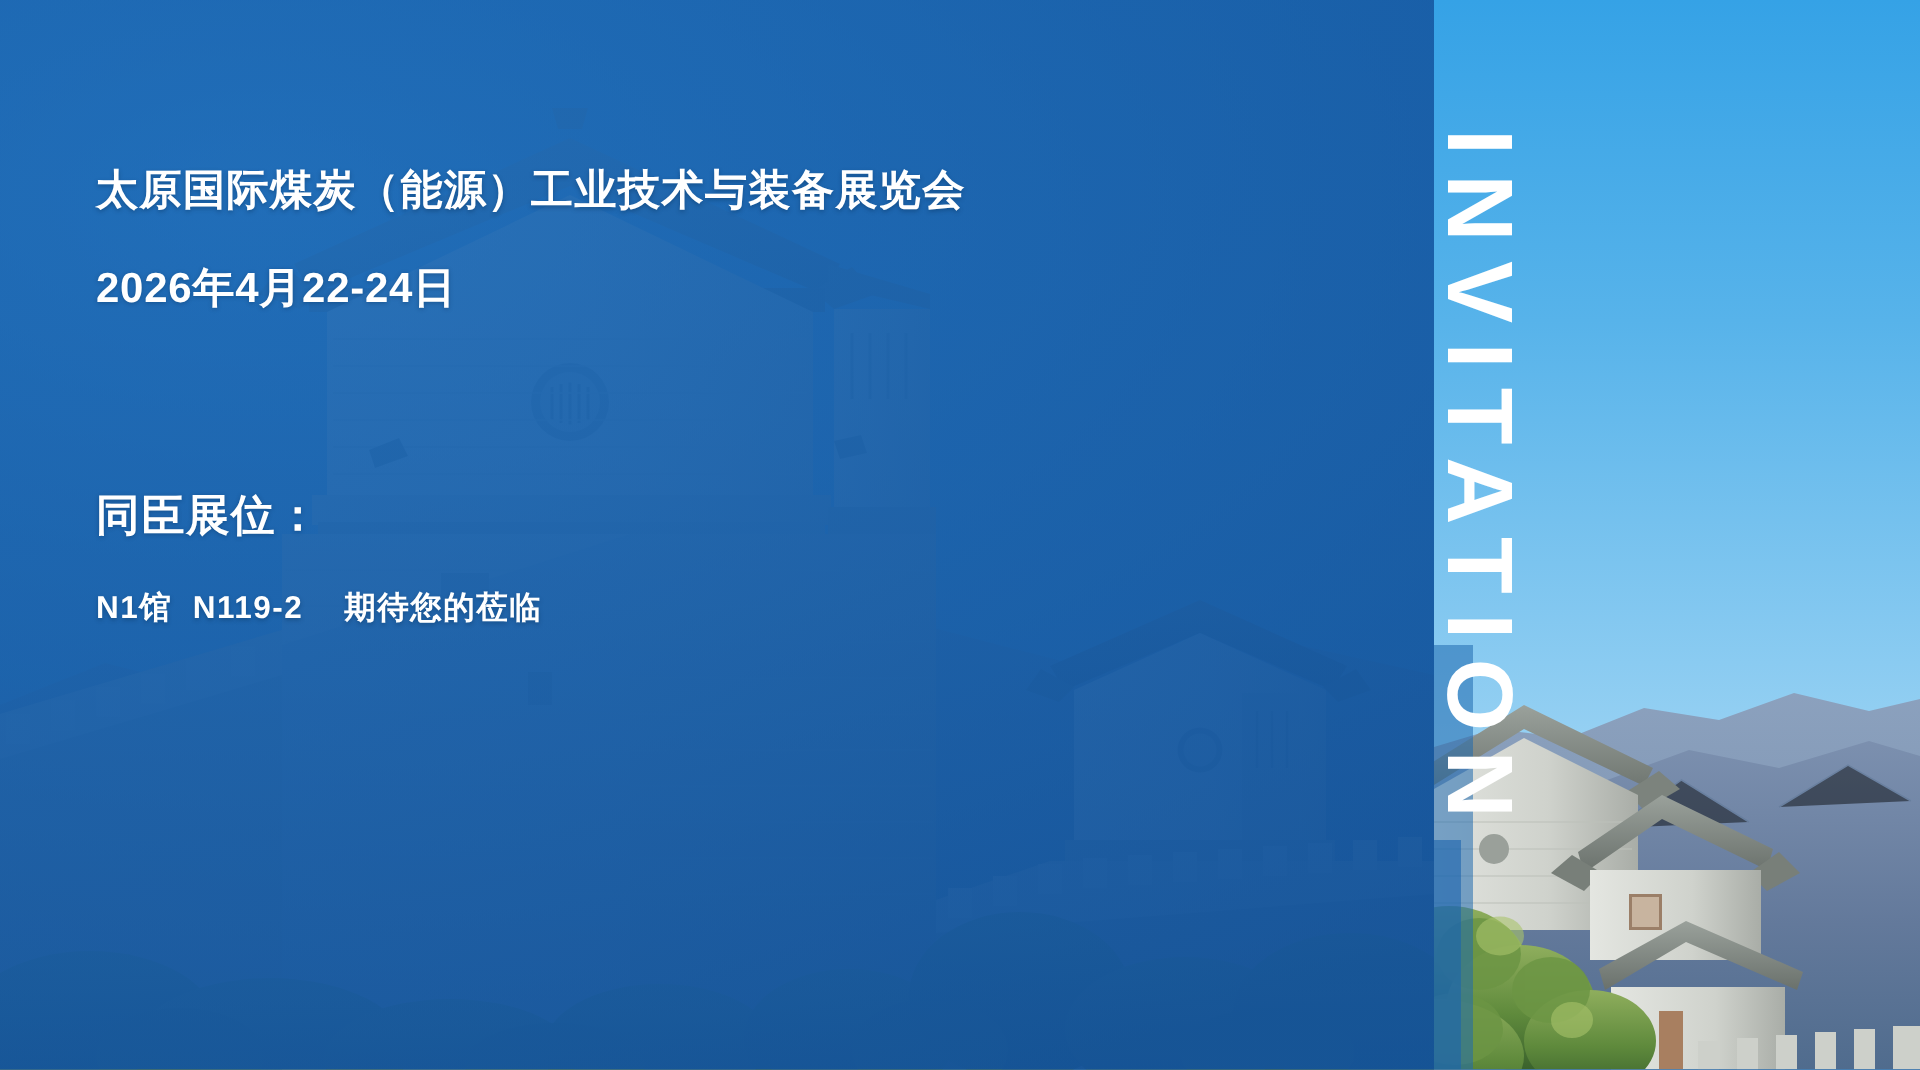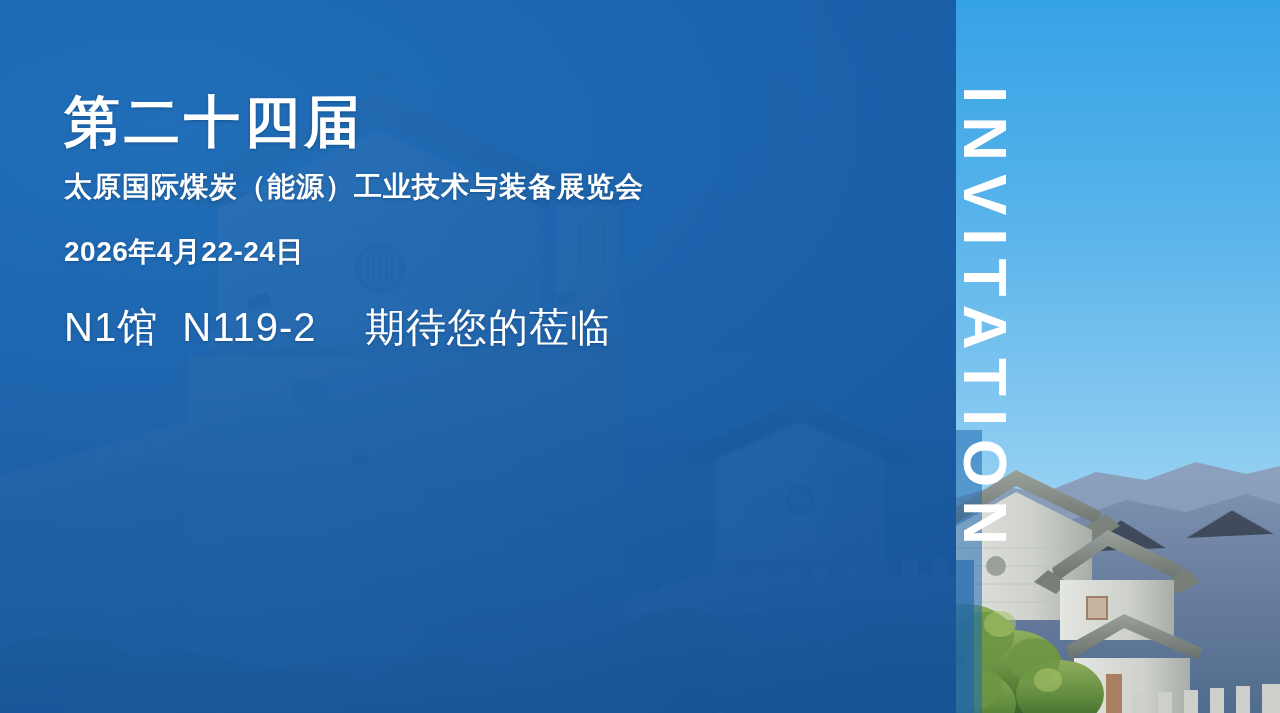--- a/index.html
+++ b/index.html
@@ -64,21 +64,21 @@
     font-size:28px; font-weight:600; line-height:1.45;
     letter-spacing:.5px;
   }
   .t-boothlabel {
     margin-top:112px;
     font-size:29px; font-weight:bold; line-height:1.4;
     letter-spacing:1px;
   }
   .t-boothvalue {
     margin-top:26px;
-    font-size:40px; font-weight:normal; line-height:1.4;
+    font-size:21px; font-weight:bold; line-height:1.4;
     letter-spacing:1px;
     white-space:pre;
   }
 
   
   #right-panel {
     position:absolute; left:956px; top:0;
     width:324px; height:713px;
     overflow:hidden;
     background:linear-gradient(180deg,#37a3e6 0%,#56b2ea 28%,#86c9f1 58%,#aedcf6 84%,#c3e5f8 100%);
@@ -276,23 +276,23 @@
         <ellipse cx="370" cy="710" rx="60" ry="28"></ellipse>
         <ellipse cx="620" cy="700" rx="52" ry="34"></ellipse>
         <ellipse cx="845" cy="702" rx="58" ry="30"></ellipse>
       </g>
     </svg>
 
     <div id="left-overlay"></div>
     <div id="left-overlay2"></div>
 
     <div id="left-text">
-      <div class="t-edition">第二十四届</div>
       <div class="t-fullname">太原国际煤炭（能源）工业技术与装备展览会</div>
       <div class="t-date">2026年4月22-24日</div>
+      <div class="t-boothlabel">同臣展位：</div>
       <div class="t-boothvalue">N1馆  N119-2    期待您的莅临</div>
     </div>
   </div>
 
   <div id="right-panel">
 
     <svg id="right-scene" viewBox="0 0 324 713" preserveAspectRatio="xMidYMid slice">
       <defs>
         <linearGradient id="rsky" x1="0" y1="0" x2="0" y2="1">
           <stop offset="0%" stop-color="#35a2e6"></stop>

